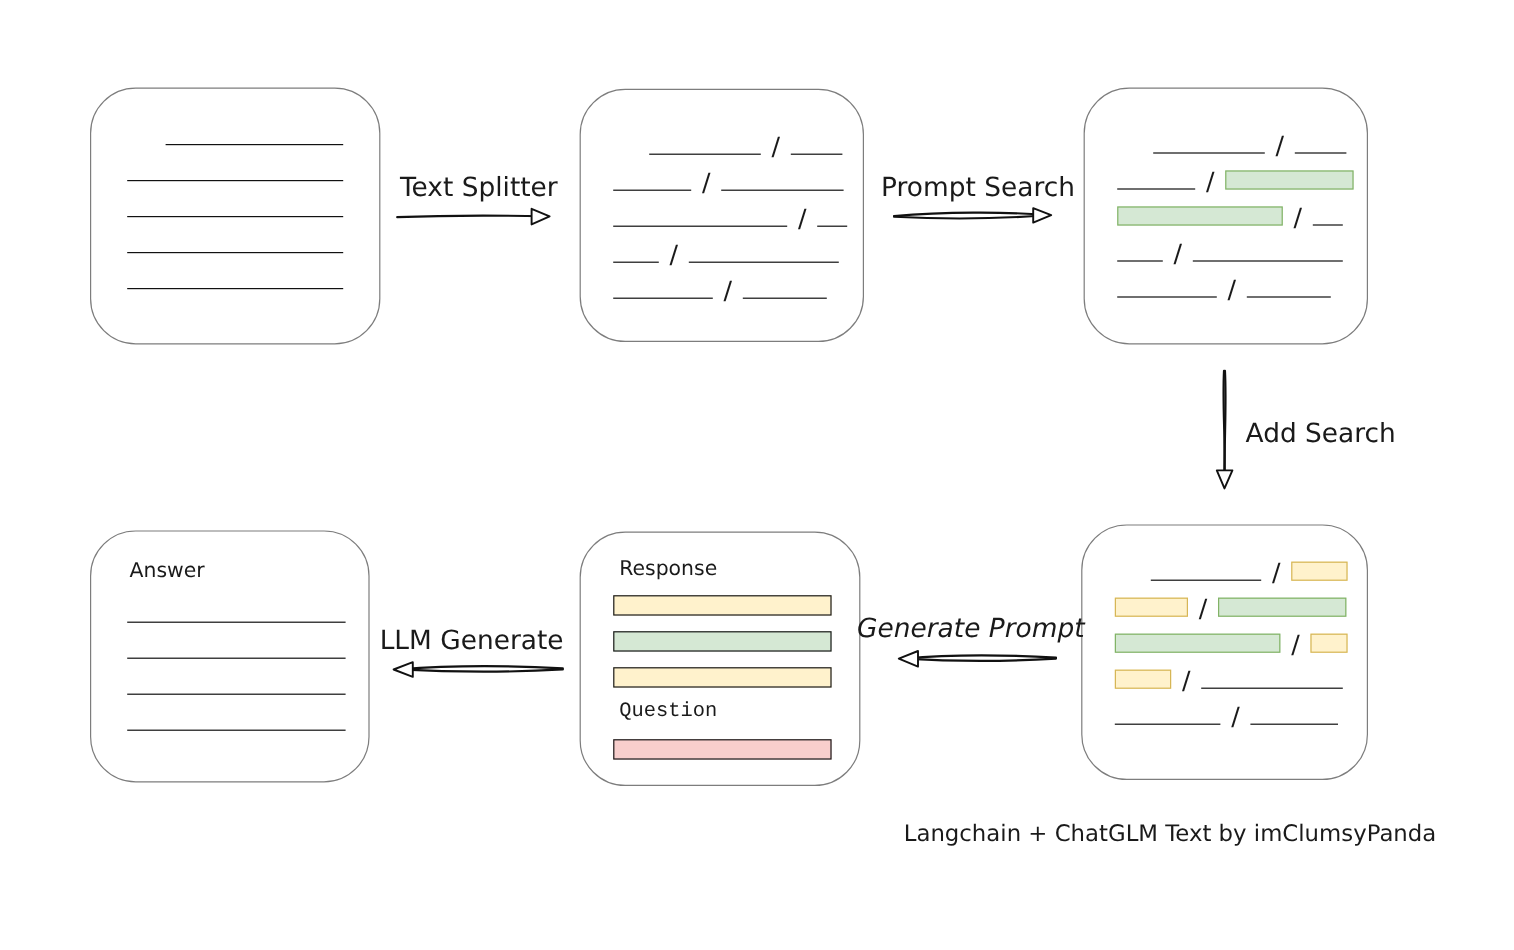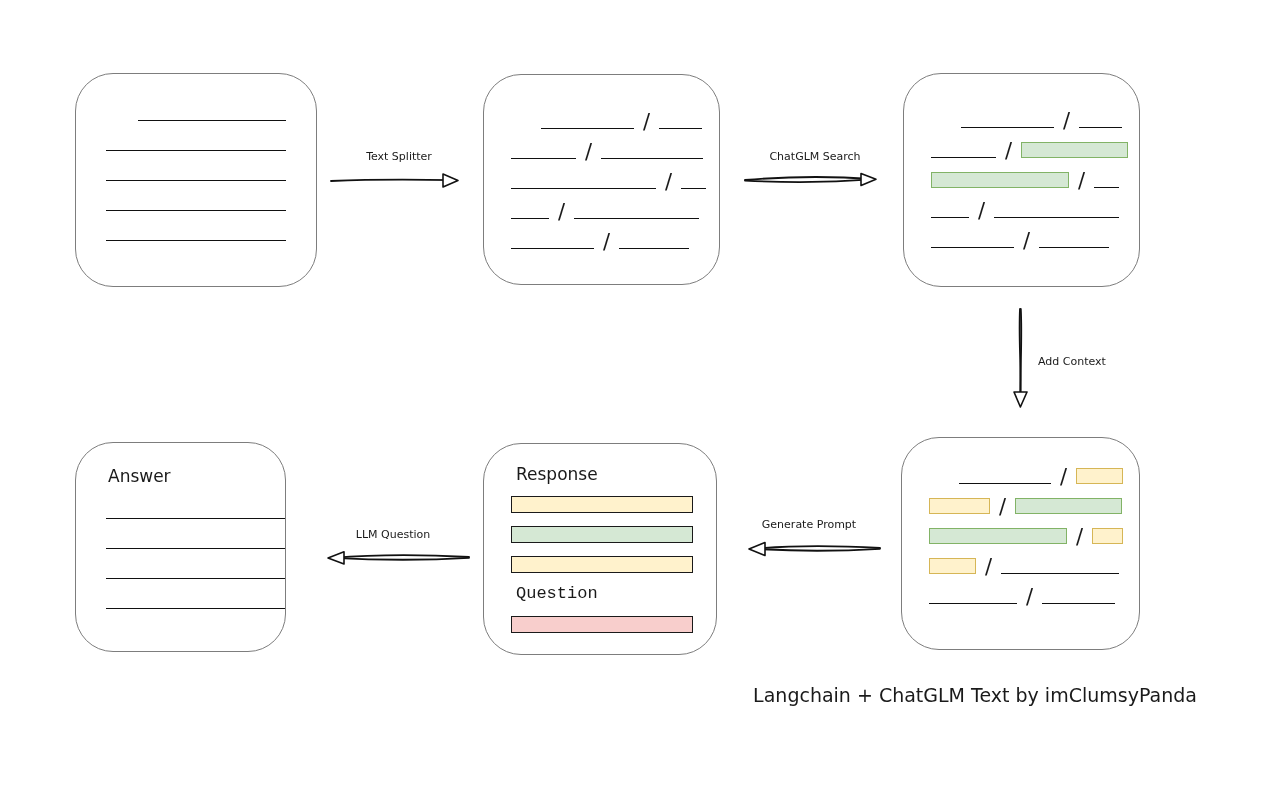--- a/index.html
+++ b/index.html
@@ -10,21 +10,21 @@
   
   .node{
     position:absolute;background:#fff;border:1.5px solid var(--box_border,#7d7d7d);
     border-radius:38px;box-sizing:border-box;
   }
   .node.doc    {left:75px;  top:73px;  width:242px; height:214px;}
   .node.split  {left:483px; top:74px;  width:237px; height:211px;}
   .node.search {left:903px; top:73px;  width:237px; height:214px;}
   .node.ctx    {left:901px; top:437px; width:239px; height:213px;}
   .node.prompt {left:483px; top:443px; width:234px; height:212px;}
-  .node.answer {left:75px;  top:442px; width:211px; height:210px;}
+  .node.answer {left:75px;  top:442px; width:233px; height:210px;}
 
   
   .doc-lines{padding:17px 0 0 30px;}
   .line-row{height:30px;display:flex;align-items:flex-end;}
   .tline{height:0;border-bottom:1.8px solid var(--line,#111);}
 
   
   .chunk-rows{padding:24px 0 0 27px;}
   .node.ctx .chunk-rows{padding-top:16px;}
   .crow{height:30px;display:flex;align-items:flex-end;gap:8px;}
@@ -41,32 +41,32 @@
   .node-label.q{margin-top:-2px;font-family:Liberation Mono, monospace;}
   .qbar{margin:12px 0 0 27px;}
   
   .node.answer .node-label{margin:23px 0 0 32px;}
   .doc-lines.ans{padding-top:3px;}
 
   
   .arrow{position:absolute;}
   .arrow-label{
     position:absolute;top:0;left:50%;transform:translateX(-50%);
-    white-space:nowrap;font-size:11px;line-height:20px;
+    white-space:nowrap;font-size:22px;line-height:20px;
   }
   .arrow svg{position:absolute;left:0;overflow:visible;}
   .arrow path{stroke:var(--line,#111);fill:none;stroke-width:1.8;stroke-linecap:round;}
   .arrow path.head{fill:#ffffff;stroke-width:1.6;stroke-linejoin:round;}
   #arr-text-splitter  {left:328px;top:147px;width:142px;height:50px;}
   #arr-text-splitter  svg{top:20px;}
   #arr-vector-search  {left:742px;top:147px;width:146px;height:50px;}
   #arr-vector-search  svg{top:20px;}
   #arr-add-context    {left:1008px;top:306px;width:160px;height:112px;}
   #arr-add-context    .arrow-label{left:30px;top:46px;transform:none;}
-  #arr-generate-prompt{left:734px;top:515px;width:150px;height:50px;}
+  #arr-generate-prompt{left:734px;top:515px;width:150px;height:50px;font-style:italic;}
   #arr-generate-prompt svg{top:24px;}
   #arr-llm-response   {left:314px;top:525px;width:158px;height:50px;}
   #arr-llm-response   svg{top:24px;}
 
   .caption{
     position:absolute;left:975px;top:683px;transform:translateX(-50%);
     white-space:nowrap;font-size:19px;line-height:24px;
   }
 </style>
 </head>
@@ -217,48 +217,48 @@
 
   <div class="arrow" id="arr-text-splitter">
     <div class="arrow-label">Text Splitter</div>
     <svg width="142" height="28">
       <path d="M3,14 C40,12.5 90,12.5 126,13.2"></path>
       <path class="head" d="M115,7 L130,13.4 L115,20 Z"></path>
     </svg>
   </div>
 
   <div class="arrow" id="arr-vector-search">
-    <div class="arrow-label">ChatGLM Search</div>
+    <div class="arrow-label">Prompt Search</div>
     <svg width="146" height="28">
       <path d="M3,13 C45,9.5 95,9.5 130,12"></path>
       <path d="M3,13.6 C45,15.8 95,15 130,12.4"></path>
       <path class="head" d="M119,6.5 L134,12.3 L119,18.5 Z"></path>
     </svg>
   </div>
 
   <div class="arrow" id="arr-add-context">
-    <div class="arrow-label">Add Context</div>
+    <div class="arrow-label">Add Search</div>
     <svg width="26" height="112">
       <path d="M12,3 C10.5,32 13.5,62 12.2,92"></path>
       <path d="M12.8,3 C14.3,32 12,62 12.6,92"></path>
       <path class="head" d="M6,86 L12.4,101 L19,86 Z"></path>
     </svg>
   </div>
 
   <div class="arrow" id="arr-generate-prompt">
     <div class="arrow-label">Generate Prompt</div>
     <svg width="150" height="24">
       <path d="M146,9 C102,6.5 56,6.5 20,9.8"></path>
       <path d="M146,9.8 C102,12.5 56,12 20,9.8"></path>
       <path class="head" d="M31,3.5 L15,9.9 L31,16.5 Z"></path>
     </svg>
   </div>
 
   <div class="arrow" id="arr-llm-response">
-    <div class="arrow-label">LLM Question</div>
+    <div class="arrow-label">LLM Generate</div>
     <svg width="158" height="22">
       <path d="M155,8 C110,5.5 60,5.5 19,8.8"></path>
       <path d="M155,8.8 C110,11.5 60,11 19,8.8"></path>
       <path class="head" d="M30,2.8 L14,8.9 L30,15 Z"></path>
     </svg>
   </div>
 
   <div class="caption">Langchain + ChatGLM Text by imClumsyPanda</div>
 </div>
 

